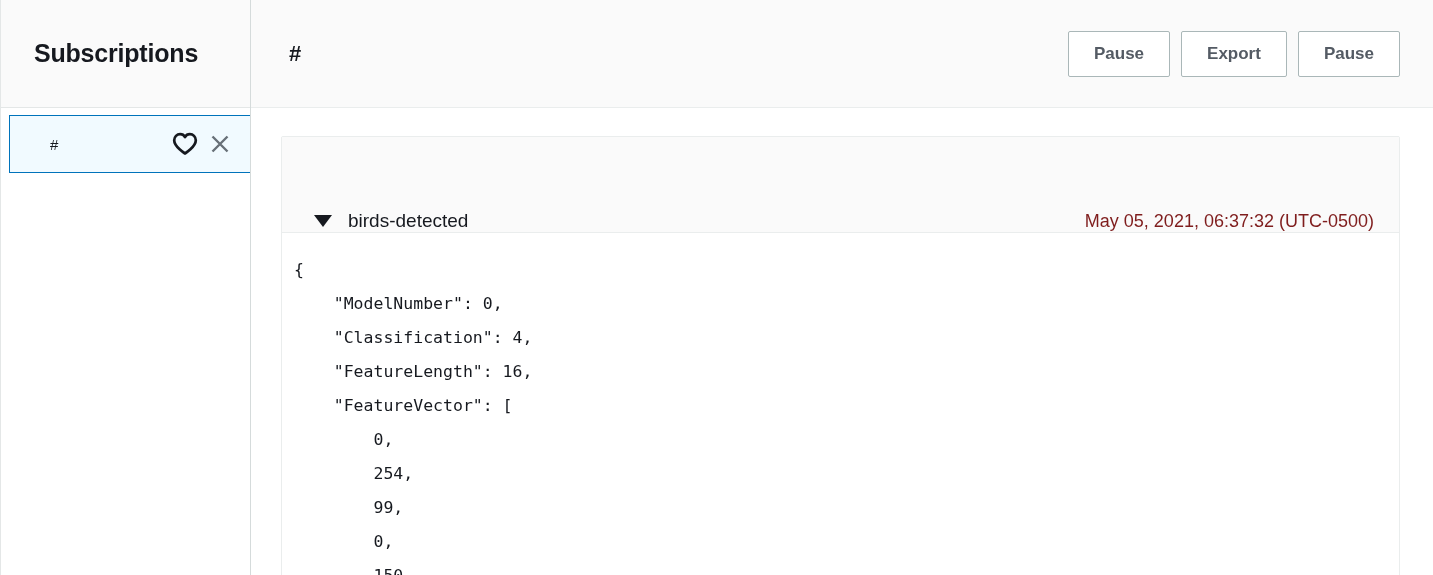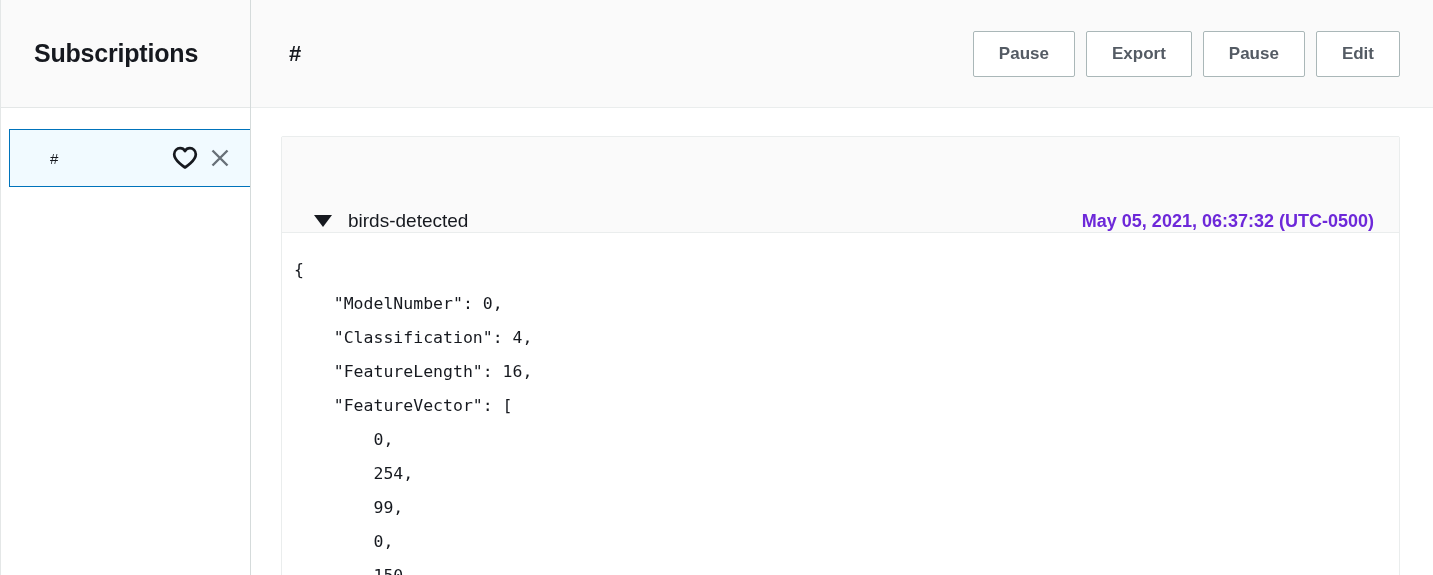--- a/index.html
+++ b/index.html
@@ -25,21 +25,20 @@
   .sidebar {
     width: 251px;
     flex: 0 0 251px;
     height: 575px;
     background: #ffffff;
     border-right: 1px solid #d5dbdb;
     border-left: 1px solid #e4e7e7;
     display: flex;
     flex-direction: column;
     position: relative;
-    gap: 14px;
   }
 
   .sidebar-header {
     height: 108px;
     flex: 0 0 108px;
     background: #fafafa;
     border-bottom: 1px solid #e4e7e7;
     display: flex;
     align-items: center;
     padding-left: 33px;
@@ -188,22 +187,22 @@
   }
 
   .card-topic {
     font-size: 19px;
     color: #16191f;
     font-weight: 400;
   }
 
   .card-timestamp {
     font-size: 18px;
-    color: #6d28d9;
-    font-weight: 700;
+    color: #7f1d1d;
+    font-weight: 400;
     white-space: nowrap;
   }
 
   .card-body {
     background: #ffffff;
     padding: 20px 25px 8px 12px;
   }
 
   pre.json-block {
     margin: 0;
@@ -251,21 +250,20 @@
 
   <section class="main">
 
     <div class="main-header">
       <div class="main-title">#</div>
 
       <div class="header-actions">
         <button class="btn">Pause</button>
         <button class="btn">Export</button>
         <button class="btn">Pause</button>
-        <button class="btn">Edit</button>
       </div>
     </div>
 
     <div class="main-body">
 
       <article class="message-card">
 
         <header class="card-header">
           <div class="card-toggle-wrap">
             <span class="caret-down"></span>

